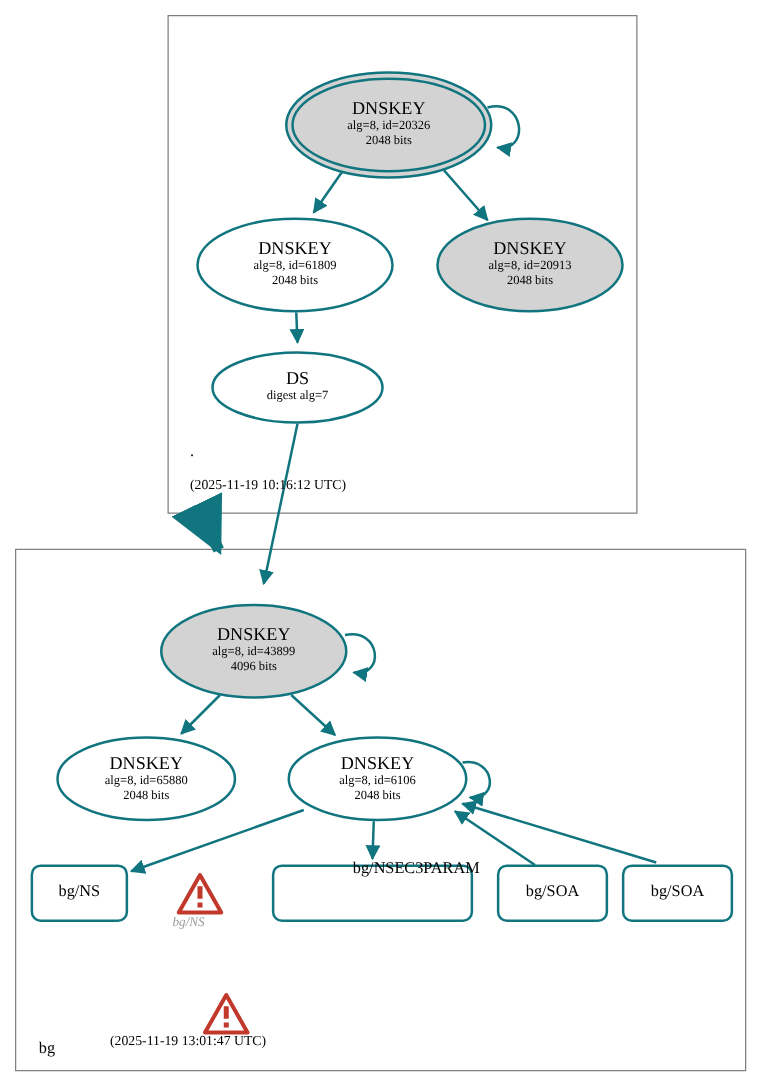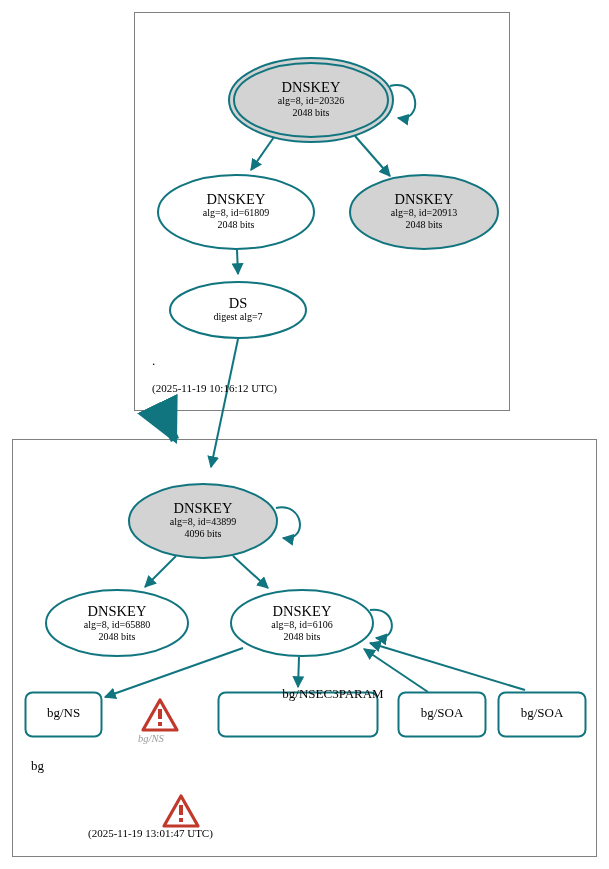--- a/index.html
+++ b/index.html
@@ -179,16 +179,16 @@
   <div class="rrlabel" style="left:25px; top:705px; width:77px;">bg/NS</div>
   <div class="rrlabel" style="left:218px; top:686px; width:160px;margin-left:35px;">bg/NSEC3PARAM</div>
   <div class="rrlabel" style="left:398px; top:705px; width:88px;">bg/SOA</div>
   <div class="rrlabel" style="left:498px; top:705px; width:88px;">bg/SOA</div>
 
   <div class="warn-label" style="left:138px; top:733px;">bg/NS</div>
 
   <div class="zone-name" style="left:152px; top:353px;">.</div>
   <div class="zone-time" style="left:152px; top:382px;">(2025-11-19 10:16:12 UTC)</div>
 
-  <div class="zone-name" style="left:31px; top:758px;">bg</div>
+  <div class="zone-name" style="left:31px; top:830px;">bg</div>
   <div class="zone-time" style="left:48px; top:827px;margin-left:40px;">(2025-11-19 13:01:47 UTC)</div>
 
 </div>
 
 </body></html>

